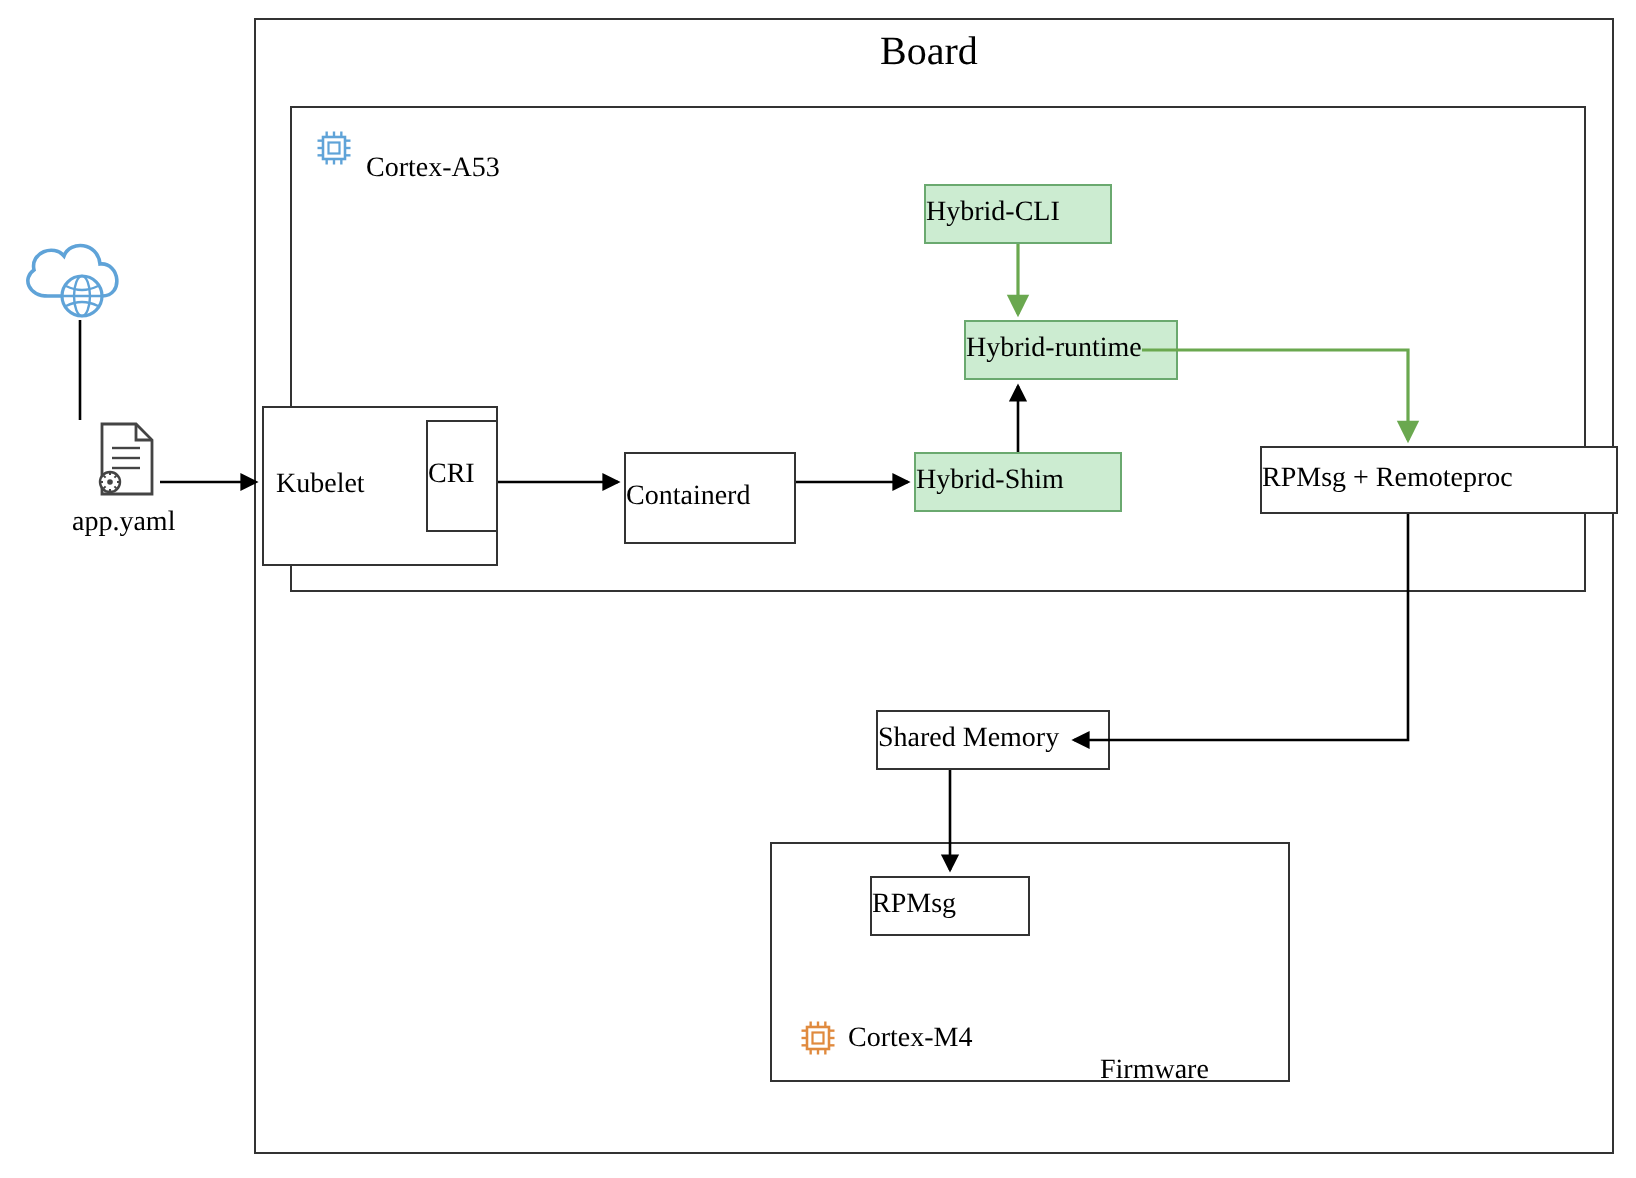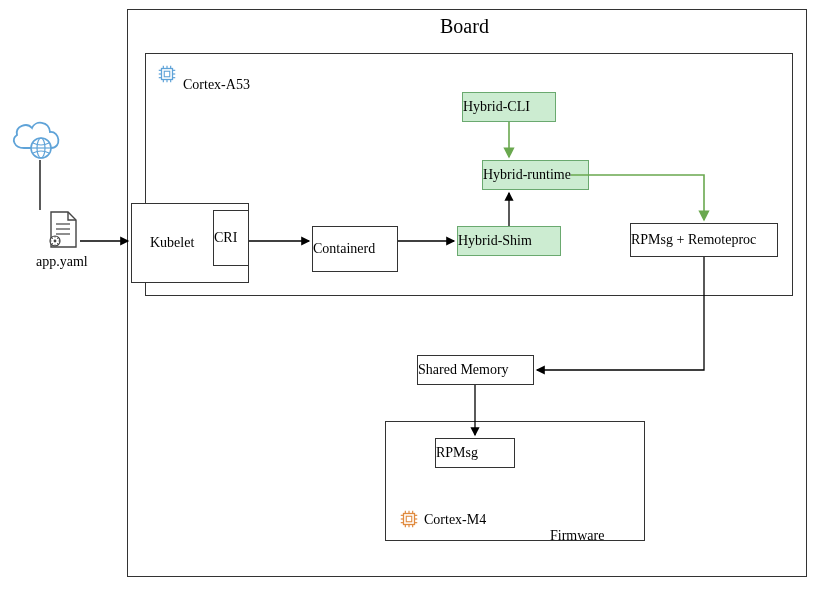--- a/index.html
+++ b/index.html
@@ -50,21 +50,21 @@
     <line x1="3" y1="8" x2="6" y2="8" stroke="#5fa3d8" stroke-width="1.3"></line>
     <line x1="3" y1="12" x2="6" y2="12" stroke="#5fa3d8" stroke-width="1.3"></line>
     <line x1="3" y1="16" x2="6" y2="16" stroke="#5fa3d8" stroke-width="1.3"></line>
     <line x1="18" y1="8" x2="21" y2="8" stroke="#5fa3d8" stroke-width="1.3"></line>
     <line x1="18" y1="12" x2="21" y2="12" stroke="#5fa3d8" stroke-width="1.3"></line>
     <line x1="18" y1="16" x2="21" y2="16" stroke="#5fa3d8" stroke-width="1.3"></line>
   </svg>
 </span>
 <div class="abs" style="left:183px; top:77px;">Cortex-A53</div>
 
-<div class="abs box" style="left:131px; top:203px; width:118px; height:80px; justify-content:flex-start; padding-left:18px;">
+<div class="abs box" style="left:131px; top:203px; width:118px; height:80px; justify-content:flex-start; padding-left:6px;">
   <span>Kubelet</span>
 </div>
 
 <div class="abs box" style="left:213px; top:210px; width:36px; height:56px;">
   <span>CRI</span>
 </div>
 
 <div class="abs box" style="left:312px; top:226px; width:86px; height:46px;">
   <span>Containerd</span>
 </div>
@@ -74,25 +74,25 @@
 </div>
 
 <div class="abs box green-box" style="left:456px; top:160px; width:107px; height:30px;margin-left:26px;">
   <span>Hybrid-runtime</span>
 </div>
 
 <div class="abs box green-box" style="left:462px; top:92px; width:94px; height:30px;">
   <span>Hybrid-CLI</span>
 </div>
 
-<div class="abs box" style="left:630px; top:223px; width:148px; height:34px;">
+<div class="abs box" style="left:630px; top:223px; width:179px; height:34px;">
   <span>RPMsg + Remoteproc</span>
 </div>
 
-<div class="abs box" style="left:417px; top:355px; width:117px; height:30px;">
+<div class="abs box" style="left:438px; top:355px; width:117px; height:30px;">
   <span>Shared Memory</span>
 </div>
 
 <div class="abs box" style="left:385px; top:421px; width:260px; height:120px; background:transparent;"></div>
 
 <div class="abs box" style="left:435px; top:438px; width:80px; height:30px;">
   <span>RPMsg</span>
 </div>
 
 <span class="abs" style="left:398px; top:508px;">

